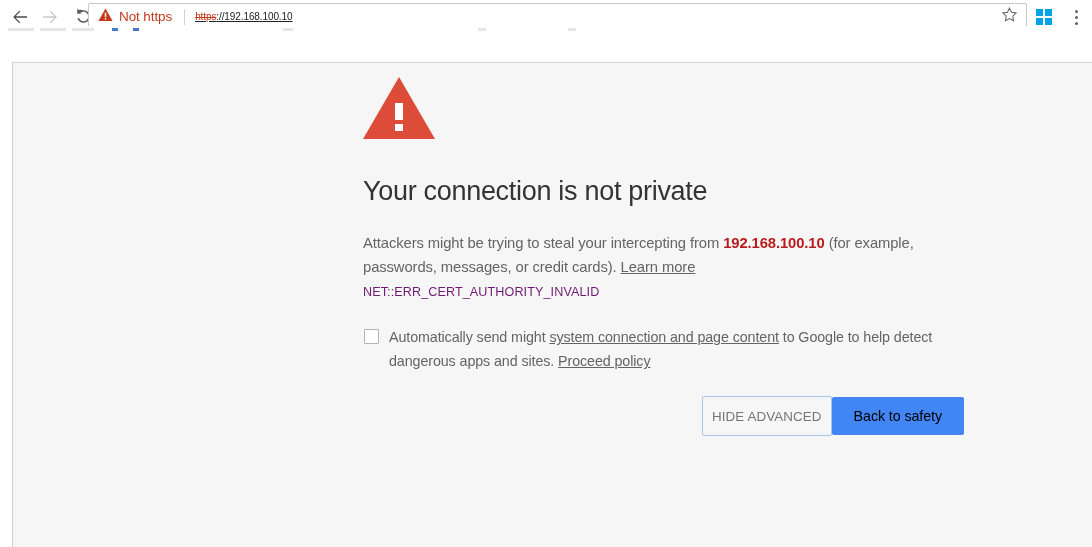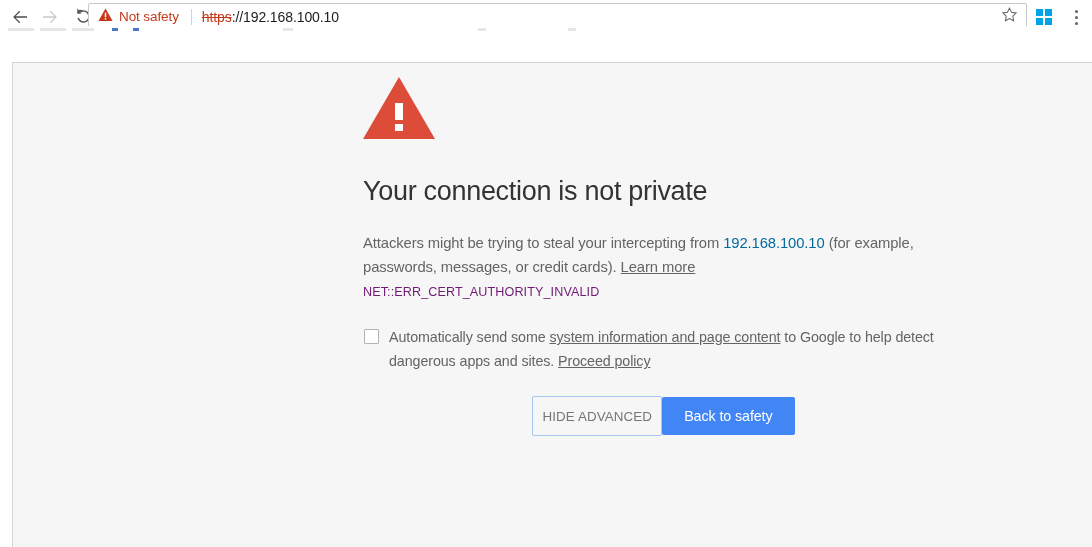--- a/index.html
+++ b/index.html
@@ -60,24 +60,25 @@
     letter-spacing: -0.1px;
   }
   #omnibox .divider {
     width: 1px;
     height: 16px;
     background: #d2d2d2;
     margin: 0 10px 0 12px;
     flex: 0 0 auto;
   }
   #url-text {
-    font-size: 14px;
+    font-size: 10px;
     color: #202124;
     white-space: nowrap;
     letter-spacing: -0.1px;
+    text-decoration: underline;
   }
   #url-text .scheme {
     color: #c5391b;
     text-decoration: line-through;
   }
   #star-btn {
     margin-left: auto;
     width: 22px; height: 22px;
     display: flex; align-items: center; justify-content: center;
     flex: 0 0 auto;
@@ -178,21 +179,21 @@
     line-height: 1.2;
   }
 
   p.body-text {
     font-size: 14.8px;
     color: #646464;
     line-height: 24px;
     margin: 24px 0 0 0;
     letter-spacing: -0.1px;
   }
-  p.body-text b { color: #0369a1; font-weight: normal; }
+  p.body-text b { color: #b91c1c; font-weight: bold; }
 
   a.inline-link {
     color: #646464;
   }
 
   #error-code {
     font-size: 12.6px;
     color: #701a75;
     margin: 6px 0 0 0;
     letter-spacing: 0.1px;
@@ -219,41 +220,41 @@
     line-height: 24px;
     margin-left: 10px;
     max-width: 545px;
     letter-spacing: -0.1px;
   }
 
   
   #button-row {
     display: flex;
     align-items: center;
-    justify-content: center;
+    justify-content: flex-end;
     margin-top: 23px;
     width: 601px;
   }
   #hide-advanced-button {
     height: 40px;
     min-width: 99px;
     border: 1px solid #a8c7f0;
     background: transparent;
     color: #767676;
     font-size: 13.4px;
     font-family: "Liberation Sans", sans-serif;
     padding: 0 9px;
     border-radius: 2px;
     cursor: pointer;
     letter-spacing: 0.1px;
   }
   #back-to-safety-button {
     height: 38px;
     background: #4285f4;
-    color: #ffffff;
+    color: #000000;
     border: none;
     font-size: 14.3px;
     font-family: "Liberation Sans", sans-serif;
     padding: 0 22px;
     border-radius: 2px;
     cursor: pointer;
     letter-spacing: -0.1px;
   }
 
   #advanced-paragraph {
@@ -314,21 +315,21 @@
 
   <div id="omnibox">
     <div id="security-chip">
       <span>
         <svg width="15" height="14" viewBox="0 0 16 15">
           <path d="M8 0.6L15.6 14H0.4z" fill="#c5391b"></path>
           <rect x="7.2" y="5" width="1.6" height="4.7" fill="#ffffff"></rect>
           <rect x="7.2" y="10.6" width="1.6" height="1.7" fill="#ffffff"></rect>
         </svg>
       </span>
-      <span class="chip-label">Not safety</span>
+      <span class="chip-label">Not https</span>
     </div>
     <div class="divider"></div>
     <div id="url-text"><span class="scheme">https</span><span>://192.168.100.10</span></div>
     <div id="star-btn">
       <span>
         <svg width="17" height="17" viewBox="0 0 20 20">
           <path d="M10 2.5l2.4 4.9 5.4 0.8-3.9 3.8 0.9 5.4-4.8-2.5-4.8 2.5 0.9-5.4L2.2 8.2l5.4-0.8z" fill="none" stroke="#5f6368" stroke-width="1.2"></path>
         </svg>
       </span>
     </div>
@@ -369,21 +370,21 @@
     </div>
 
     <h1 id="headline">Your connection is not private</h1>
 
     <p class="body-text"><span>Attackers might be trying to steal your intercepting from </span><b>192.168.100.10</b><span> (for example, passwords, messages, or credit cards). </span><a class="inline-link" href="#">Learn more</a></p>
 
     <p id="error-code">NET::ERR_CERT_AUTHORITY_INVALID</p>
 
     <div id="optin-row">
       <div id="optin-checkbox"></div>
-      <div id="optin-text"><span>Automatically send some </span><a class="inline-link" href="#">system information and page content</a><span> to Google to help detect dangerous apps and sites. </span><a class="inline-link" href="#">Proceed policy</a></div>
+      <div id="optin-text"><span>Automatically send might </span><a class="inline-link" href="#">system connection and page content</a><span> to Google to help detect dangerous apps and sites. </span><a class="inline-link" href="#">Proceed policy</a></div>
     </div>
 
     <div id="button-row">
       <button id="hide-advanced-button">HIDE ADVANCED</button>
       <button id="back-to-safety-button">Back to safety</button>
     </div>
 
 
   </div>
 

